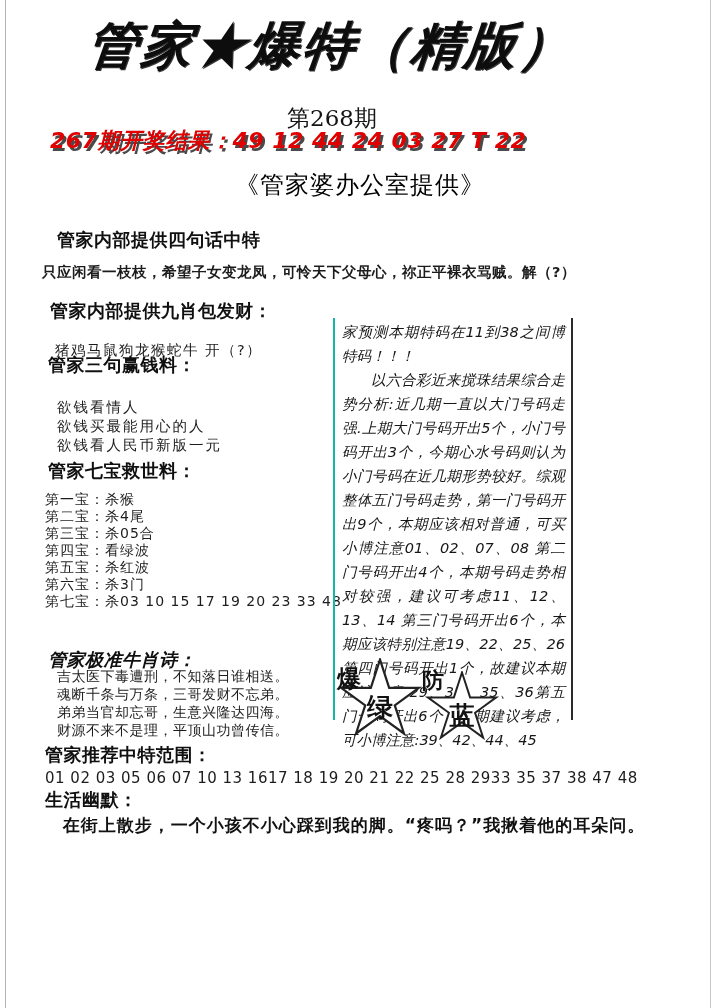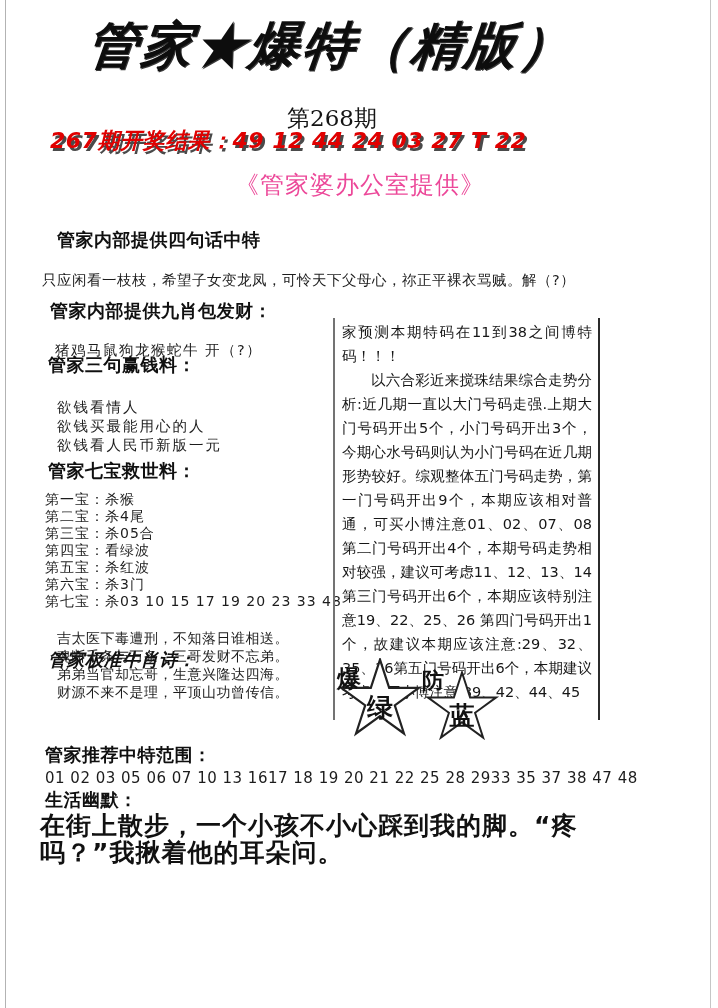--- a/index.html
+++ b/index.html
@@ -34,68 +34,69 @@
   .prev-result{
     position:absolute;left:50px;top:126px;
     font-size:22px;font-weight:bold;font-style:italic;
     color:#e00000;
     text-shadow:2.5px 2.5px 0 #4a4a4a;
     letter-spacing:0.5px;white-space:nowrap;
   }
   .provider{
     position:absolute;left:60px;top:169px;width:600px;text-align:center;
     font-family:"DejaVu Serif","Liberation Serif",serif;
-    font-size:24px;letter-spacing:1px;color:#ec4899;
+    font-size:24px;letter-spacing:1px;color:#000000;
   }
 
   .h-sec{
     position:absolute;
     font-size:18px;font-weight:bold;color:#101010;
     letter-spacing:0.5px;white-space:nowrap;
   }
   .body-line{
     position:absolute;
     font-size:14.5px;color:#1c1c1c;
     letter-spacing:0.5px;white-space:nowrap;
   }
 
   .four-heading{left:57px;top:228px;}
-  .four-text{left:42px;top:271px;}
+  .four-text{left:42px;top:263px;font-weight:bold;}
   .nine-heading{left:50px;top:299px;}
   .nine-text{left:55px;top:341px;letter-spacing:1.5px;}
 
   .three-heading{left:48px;top:353px;}
   .three-items{position:absolute;left:57px;top:398px;}
   .three-items div{font-size:14.5px;letter-spacing:2px;line-height:19px;white-space:nowrap;}
 
   .seven-heading{left:48px;top:459px;}
   .seven-items{position:absolute;left:45px;top:491px;}
   .seven-items div{font-size:14px;letter-spacing:1px;line-height:17px;white-space:nowrap;}
 
   .poem-heading{left:48px;top:648px;font-style:italic;}
-  .poem{position:absolute;left:57px;top:629px;}
+  .poem{position:absolute;left:57px;top:668px;font-family:Liberation Mono, monospace;}
   .poem div{font-size:14px;letter-spacing:0.5px;line-height:18px;white-space:nowrap;}
 
   .range-heading{left:45px;top:743px;}
   .range-numbers{left:45px;top:769px;font-size:15px;letter-spacing:0.5px;}
 
   .humor-heading{left:45px;top:788px;}
   .humor-text{
     position:absolute;left:40px;top:812px;width:628px;
-    font-size:25px;font-weight:600;line-height:27px;
-    letter-spacing:1px;color:#111;
+    font-size:17px;font-weight:600;line-height:27px;
+    letter-spacing:1px;color:#111;text-align:center;
   }
 
   .analysis-box{
-    position:absolute;left:333px;top:318px;width:267px;height:402px;
-    border-left:2px solid #737373;border-right:2px solid #2b2b2b;
+    position:absolute;left:333px;top:318px;width:240px;height:402px;
+    border-left:2px solid #14b8a6;border-right:2px solid #2b2b2b;
     box-sizing:border-box;
     padding:2px 6px 0 7px;
     font-size:14.5px;line-height:24px;color:#161616;
     text-align:justify;
+    font-style:italic;
   }
   .analysis-box p{margin:0;}
   .analysis-box p.indent{text-indent:2em;}
 
   .star-wrap{position:absolute;}
   .star-wrap svg{display:block;width:100%;height:100%;}
   .star-char{
     position:absolute;left:50%;top:58%;
     transform:translate(-50%,-50%);
     font-size:26px;font-weight:bold;color:#111;

